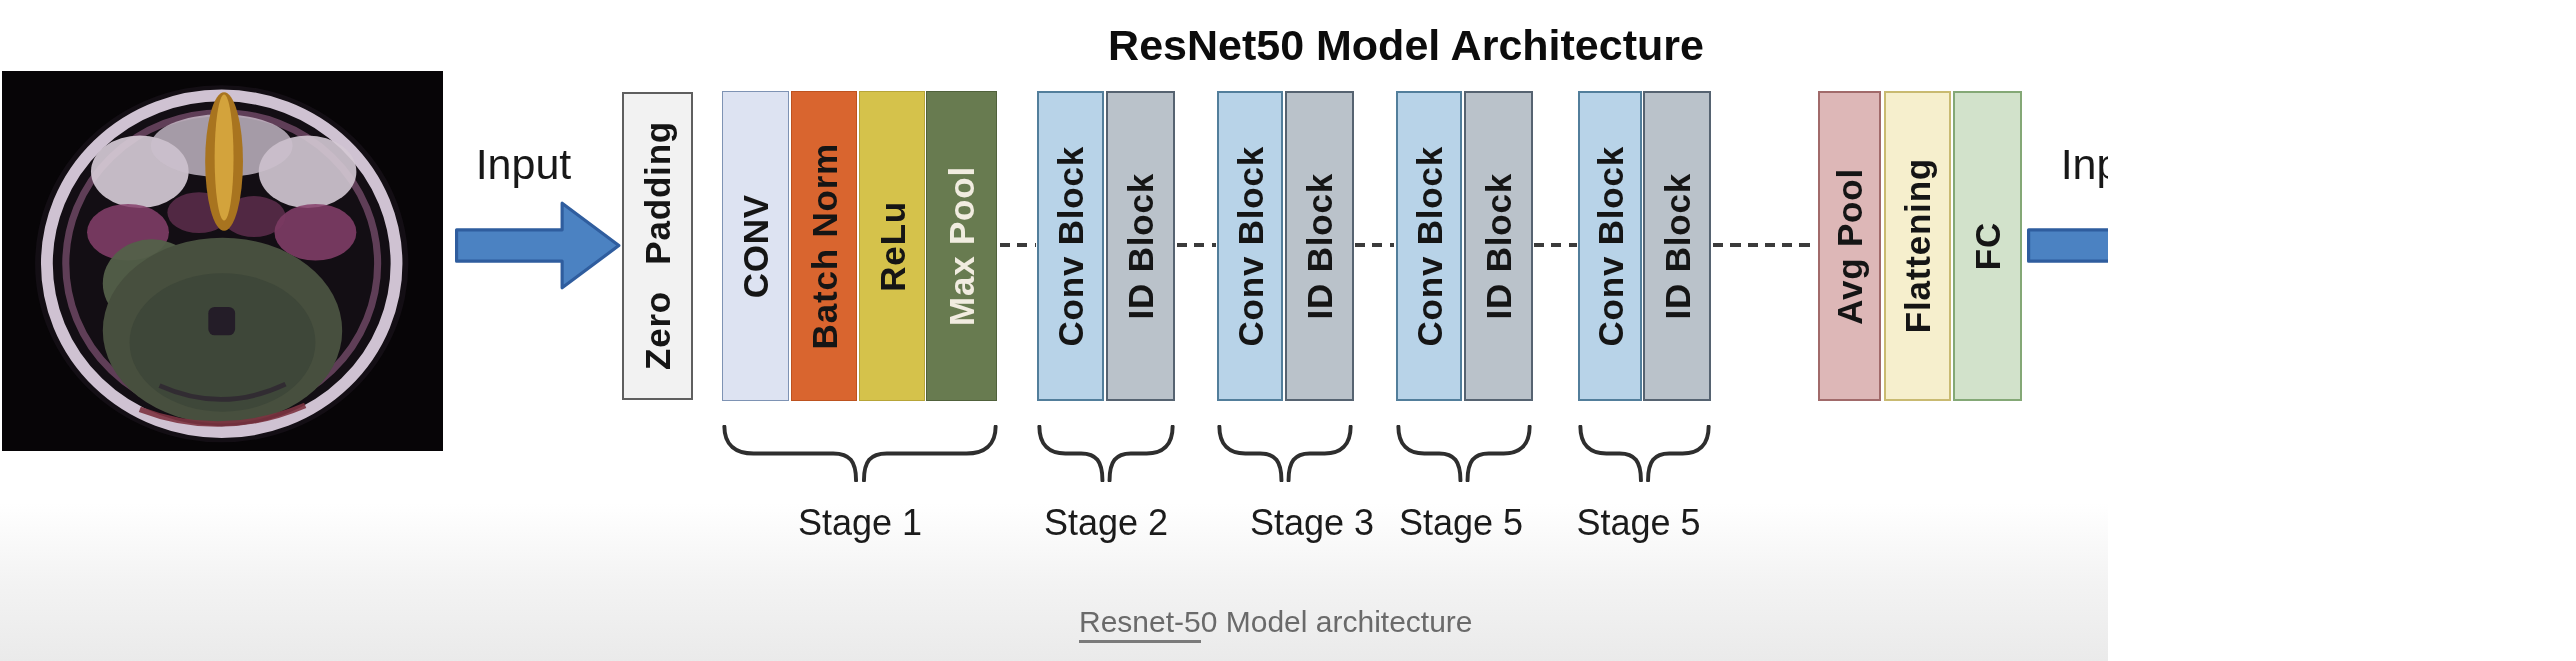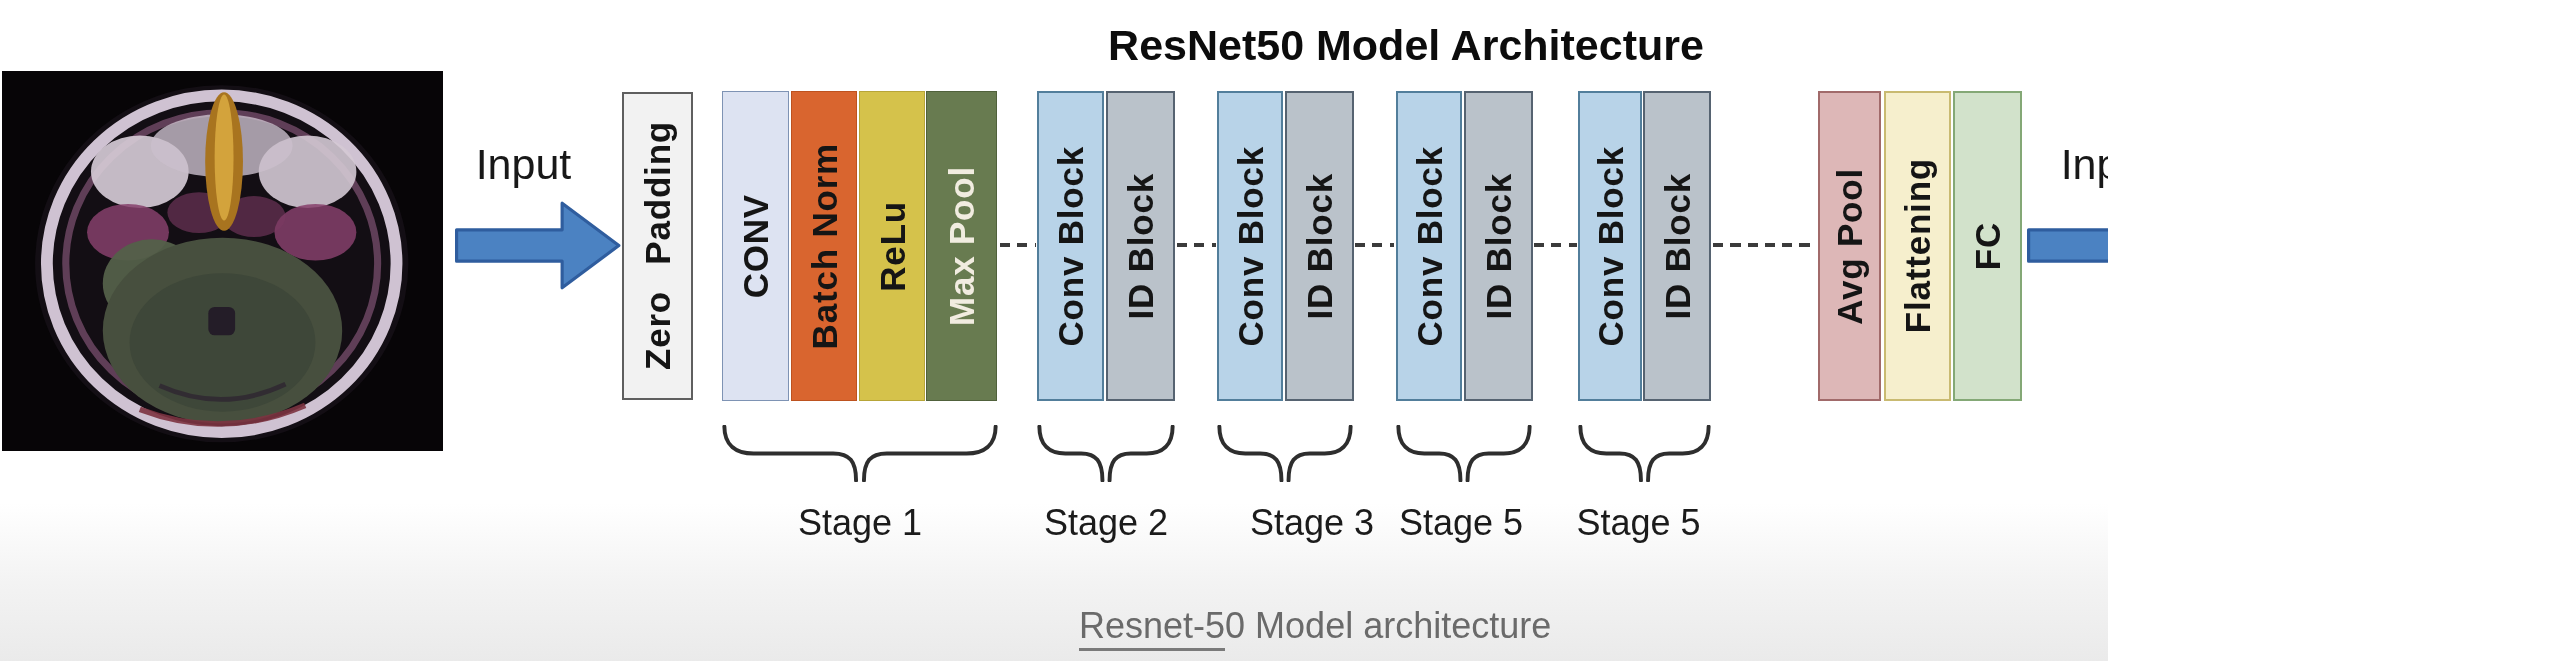--- a/index.html
+++ b/index.html
@@ -50,21 +50,21 @@
     top:243px;height:3.9px;
     background:repeating-linear-gradient(90deg,#3b3b3b 0 10.2px,transparent 10.2px 17.3px);
   }
   .brace{top:425px;height:57px;}
   .brace svg{display:block;width:100%;height:100%;}
   .stage-label{
     top:502px;height:41px;font-size:36px;color:#1b1b1b;text-align:center;white-space:nowrap;
   }
   .caption{
     top:605px;left:1079px;width:504px;height:41px;
-    font-size:36px;color:#6a6a6a;white-space:nowrap;
+    font-size:30px;color:#6a6a6a;white-space:nowrap;
   }
   .caption .u{border-bottom:3.2px solid #7a7a7a;padding-bottom:2.4px;}
   .mri{background:#000;}
   .mri svg{display:block;width:100%;height:100%;}
   .arrow svg{display:block;width:100%;height:100%;}
 </style>
 </head>
 <body>
 
 <div class="canvas">

